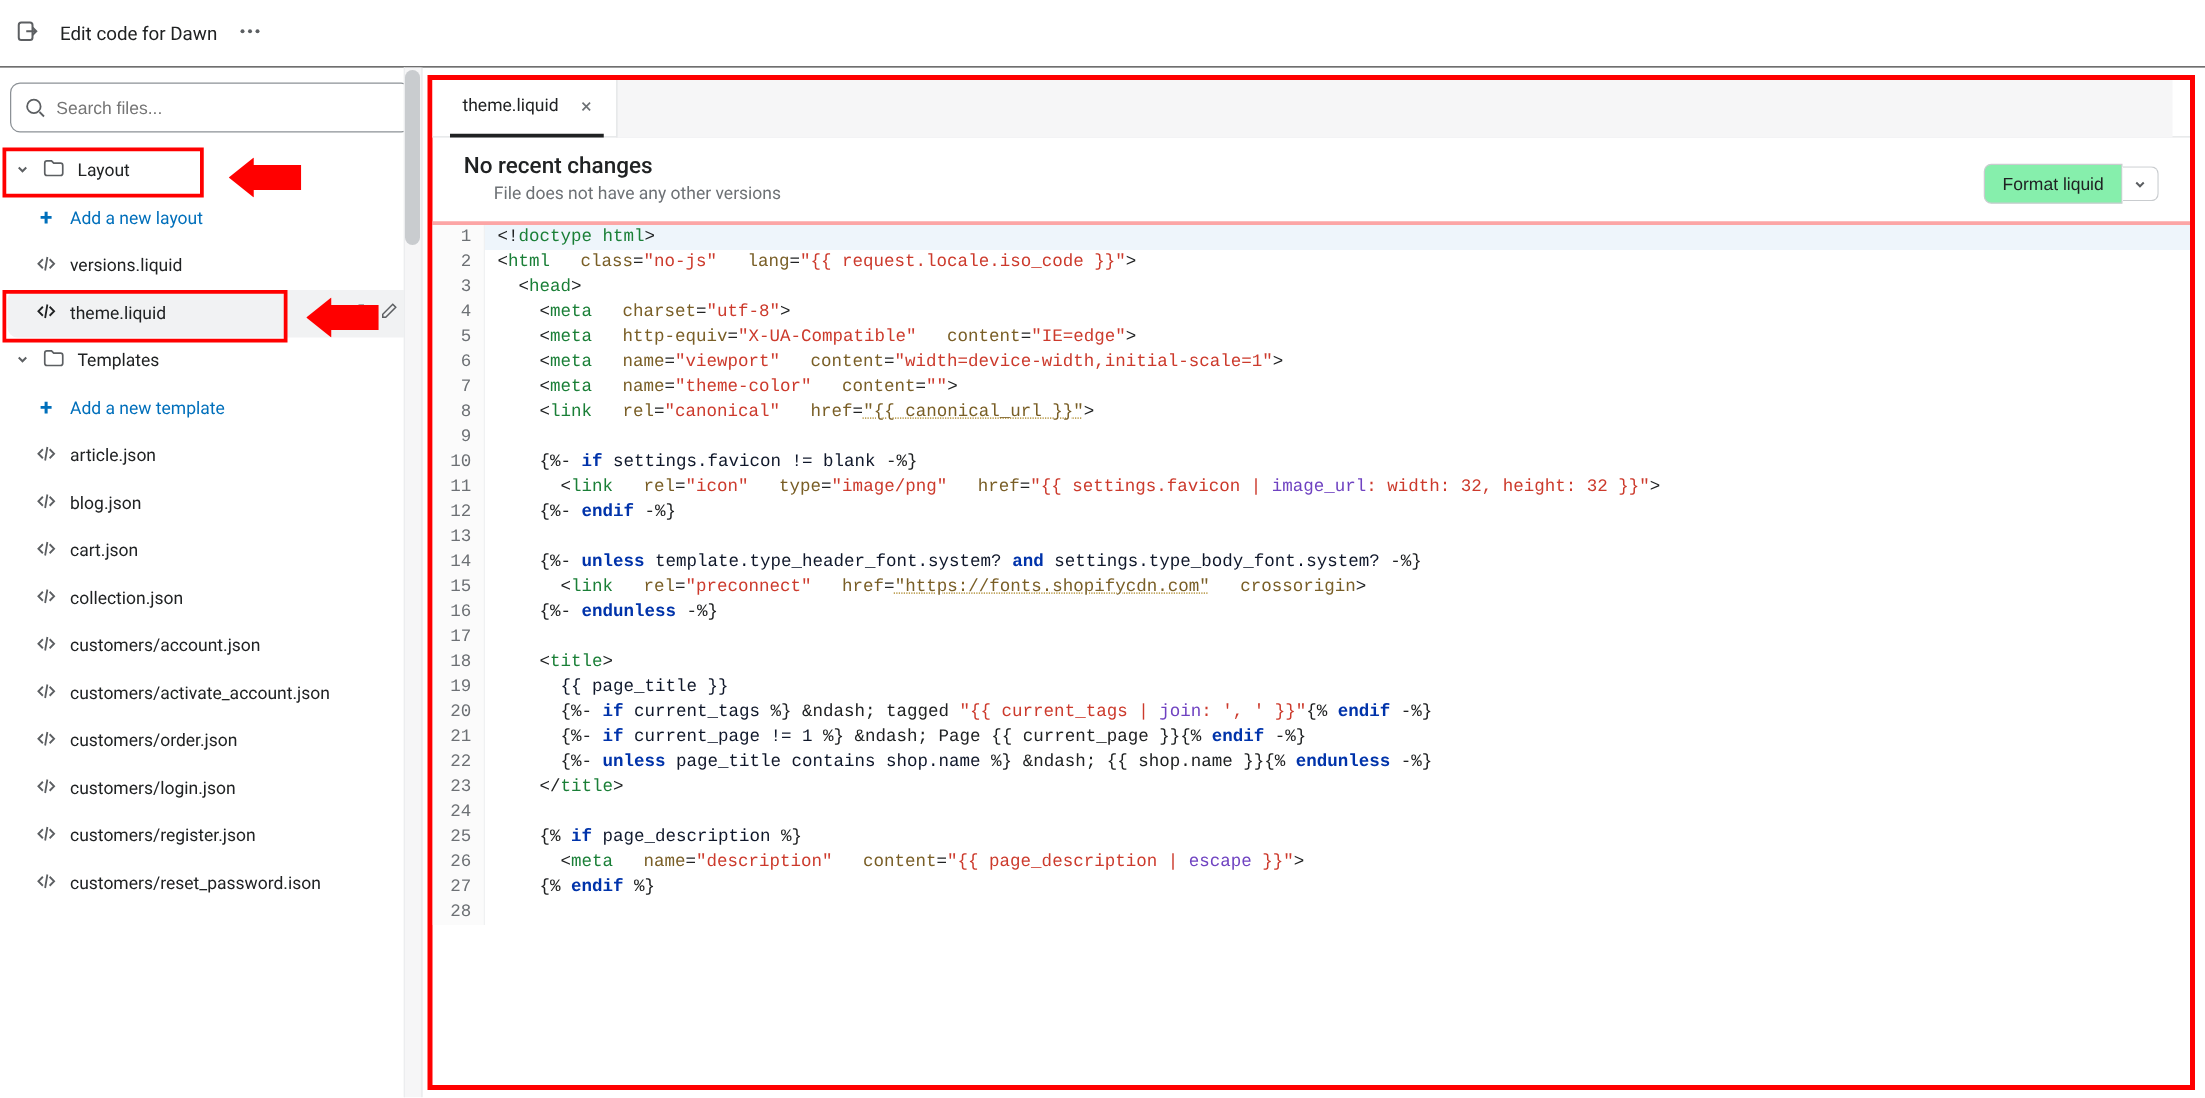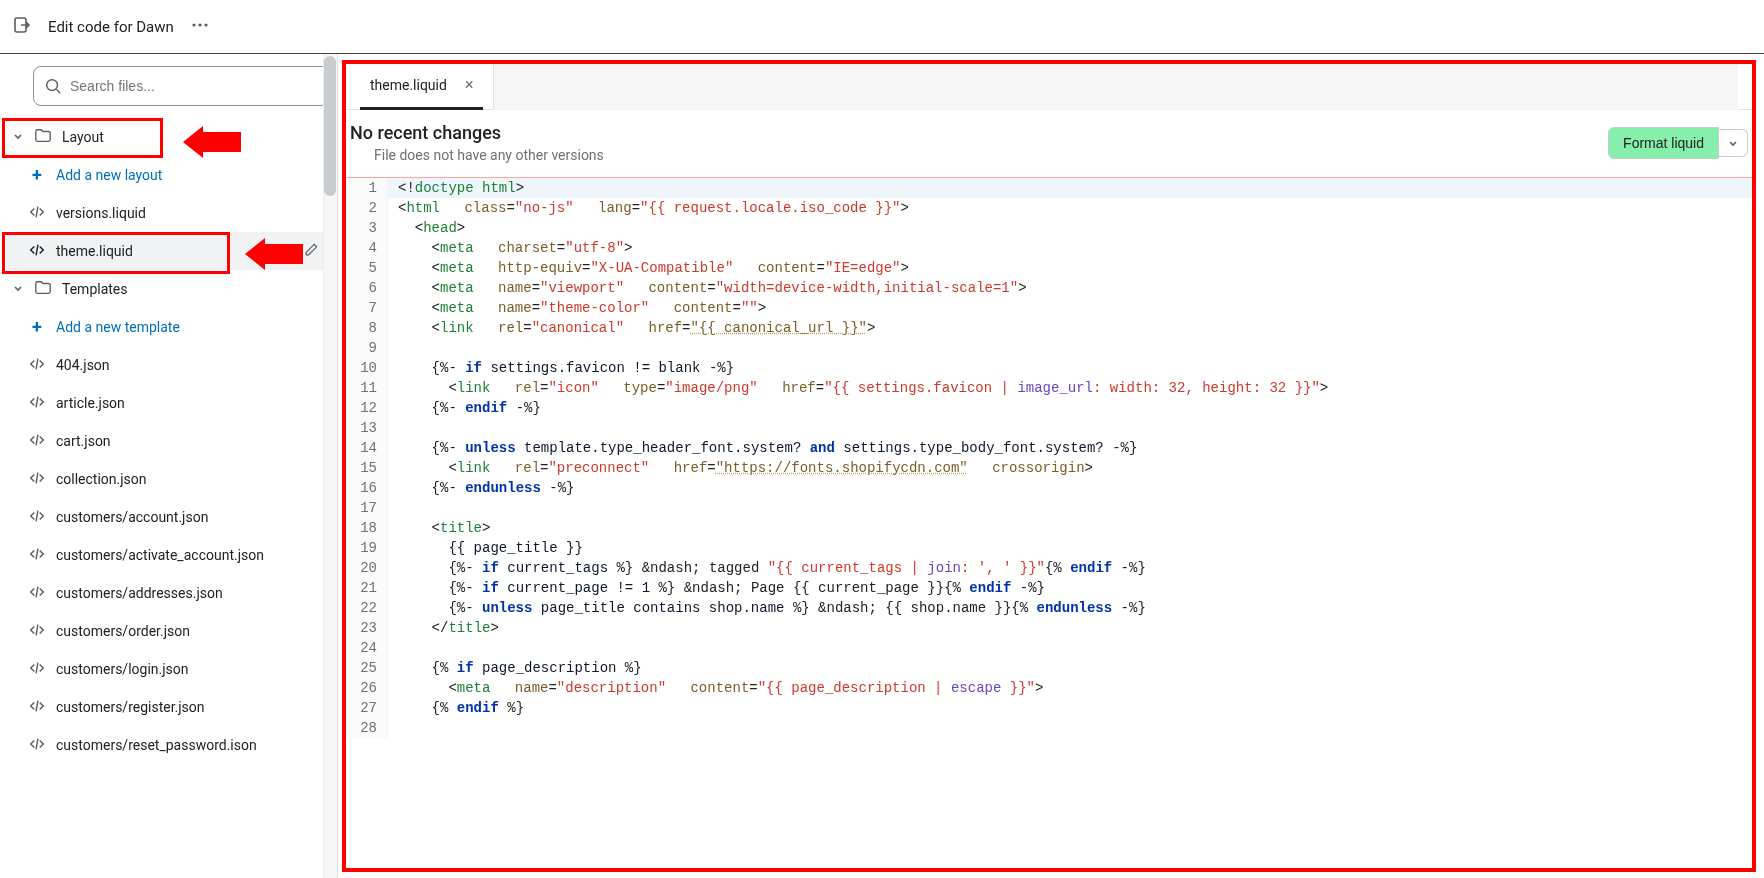--- a/index.html
+++ b/index.html
@@ -4,21 +4,21 @@
 <style>
 * { margin: 0; padding: 0; box-sizing: border-box; }
 body { font-family: -apple-system, BlinkMacSystemFont, "Segoe UI", Roboto, Helvetica, Arial, sans-serif; background: #fff; color: #202223; overflow: hidden; }
 .app { display: flex; flex-direction: column; width: 1764px; height: 878px; }
 .topbar { display: flex; align-items: center; height: 54px; border-bottom: 1px solid #404040; padding: 0 12px; gap: 16px; }
 .topbar .exit-icon svg { width: 20px; height: 20px; color: #5c5f62; }
 .topbar .title { font-size: 15px; color: #202223; }
 .topbar .more-icon svg { width: 20px; height: 20px; color: #5c5f62; }
 .main { display: flex; flex: 1; min-height: 0; position: relative; }
 .sidebar { width: 338px; display: flex; flex-direction: column; border-right: 1px solid #e1e3e5; position: relative; }
-.search-wrap { padding: 12px 8px; margin-left: 25px; }
+.search-wrap { padding: 12px 8px; }
 .search { position: relative; display: flex; align-items: center; border: 1px solid #8c9196; border-radius: 8px; height: 40px; padding: 0 10px; gap: 8px; }
 .search svg { width: 18px; height: 18px; color: #5c5f62; }
 .search input { border: none; outline: none; font-size: 14px; flex: 1; background: transparent; color: #6d7175; }
 .tree { flex: 1; overflow-y: auto; padding-bottom: 12px; }
 .tree-row { display: flex; align-items: center; gap: 10px; padding: 0 12px; height: 38px; font-size: 14px; color: #202223; cursor: pointer; position: relative; }
 .tree-row .caret svg { width: 12px; height: 12px; color: #5c5f62; }
 .tree-row .folder-icon svg { width: 18px; height: 18px; color: #5c5f62; }
 .tree-row .code-icon svg { width: 18px; height: 18px; color: #5c5f62; }
 .tree-row .plus-icon { width: 18px; text-align: center; color: #006fbb; font-weight: 700; font-size: 18px; line-height: 1; }
 .tree-row.link { color: #006fbb; }
@@ -27,21 +27,21 @@
 .tree-row.active .code-icon svg { color: #202223; }
 .tree-row .trailing { margin-left: auto; display: flex; gap: 6px; }
 .tree-row .trailing svg { width: 16px; height: 16px; color: #5c5f62; }
 .scrollbar-track { position: absolute; right: 0; top: 0; width: 14px; height: 100%; background: #f6f6f7; border-left: 1px solid #ecedef; }
 .scrollbar-thumb { position: absolute; right: 1px; top: 2px; width: 12px; height: 140px; background: #c9cccf; border-radius: 6px; }
 .editor-area { flex: 1; display: flex; flex-direction: column; min-width: 0; border: 4px solid #ff0000; margin: 6px 8px 6px 4px; }
 .tabs { display: flex; align-items: center; height: 46px; border-bottom: 1px solid #e1e3e5; padding: 0 14px; background: #fff; }
 .tab { display: flex; align-items: center; gap: 18px; padding: 0 10px; height: 46px; border-bottom: 3px solid #202223; font-size: 14px; color: #202223; cursor: pointer; }
 .tab .close { color: #6d7175; font-size: 16px; line-height: 1; }
 .tabs-rest { flex: 1; background: #f6f6f7; height: 46px; margin-left: 10px; border-left: 1px solid #e1e3e5; }
-.file-header { display: flex; align-items: center; justify-content: space-between; padding: 12px 4px 14px; border-bottom: 1px solid #fca5a5; }
+.file-header { display: flex; align-items: flex-end; justify-content: space-between; padding: 12px 25px 14px; border-bottom: 3px solid #fca5a5; }
 .file-header .fh-left .fh-title { font-size: 18px; color: #202223; font-weight: 500; margin-bottom: 4px; }
 .file-header .fh-left .fh-sub { font-size: 14px; color: #6d7175; margin-left: 24px; }
 .file-header .fh-actions { display: flex; align-items: center; }
 .format-btn { background: #86efac; border: 1px solid #c9cccf; border-radius: 6px 0 0 6px; padding: 7px 14px; font-size: 14px; color: #202223; cursor: pointer; }
 .format-dd { background: #fff; border: 1px solid #c9cccf; border-left: none; border-radius: 0 6px 6px 0; padding: 7px 8px; cursor: pointer; display: flex; align-items: center; }
 .format-dd svg { width: 12px; height: 12px; color: #5c5f62; }
 .code-wrap { flex: 1; overflow: auto; font-family: "SFMono-Regular", Consolas, "Liberation Mono", Menlo, monospace; font-size: 14px; line-height: 20px; }
 .code-line { display: flex; }
 .code-line.hl { background: #eef5fb; }
 .gutter { width: 42px; text-align: right; color: #6d7175; padding-right: 10px; user-select: none; border-right: 1px solid #f0f1f2; background: #fbfbfb; }
@@ -144,57 +144,51 @@
         <div class="tree-row link indent1">
           <span class="plus-icon">+</span>
           <span>Add a new template</span>
         </div>
 
         <div id="template-files">
             <div class="tree-row indent1">
               <span class="code-icon"><svg viewBox="0 0 20 20" fill="none" stroke="currentColor" stroke-width="1.6">
                   <path d="M7 6l-4 4 4 4M13 6l4 4-4 4M11 4l-2 12"></path>
                 </svg></span>
-              <span>404.json</span>
-            </div>
-            <div class="tree-row indent1">
-              <span class="code-icon"><svg viewBox="0 0 20 20" fill="none" stroke="currentColor" stroke-width="1.6">
-                  <path d="M7 6l-4 4 4 4M13 6l4 4-4 4M11 4l-2 12"></path>
-                </svg></span>
               <span>article.json</span>
             </div>
             <div class="tree-row indent1">
               <span class="code-icon"><svg viewBox="0 0 20 20" fill="none" stroke="currentColor" stroke-width="1.6">
                   <path d="M7 6l-4 4 4 4M13 6l4 4-4 4M11 4l-2 12"></path>
                 </svg></span>
+              <span>blog.json</span>
+            </div>
+            <div class="tree-row indent1">
+              <span class="code-icon"><svg viewBox="0 0 20 20" fill="none" stroke="currentColor" stroke-width="1.6">
+                  <path d="M7 6l-4 4 4 4M13 6l4 4-4 4M11 4l-2 12"></path>
+                </svg></span>
               <span>cart.json</span>
             </div>
             <div class="tree-row indent1">
               <span class="code-icon"><svg viewBox="0 0 20 20" fill="none" stroke="currentColor" stroke-width="1.6">
                   <path d="M7 6l-4 4 4 4M13 6l4 4-4 4M11 4l-2 12"></path>
                 </svg></span>
               <span>collection.json</span>
             </div>
             <div class="tree-row indent1">
               <span class="code-icon"><svg viewBox="0 0 20 20" fill="none" stroke="currentColor" stroke-width="1.6">
                   <path d="M7 6l-4 4 4 4M13 6l4 4-4 4M11 4l-2 12"></path>
                 </svg></span>
               <span>customers/account.json</span>
             </div>
             <div class="tree-row indent1">
               <span class="code-icon"><svg viewBox="0 0 20 20" fill="none" stroke="currentColor" stroke-width="1.6">
                   <path d="M7 6l-4 4 4 4M13 6l4 4-4 4M11 4l-2 12"></path>
                 </svg></span>
               <span>customers/activate_account.json</span>
-            </div>
-            <div class="tree-row indent1">
-              <span class="code-icon"><svg viewBox="0 0 20 20" fill="none" stroke="currentColor" stroke-width="1.6">
-                  <path d="M7 6l-4 4 4 4M13 6l4 4-4 4M11 4l-2 12"></path>
-                </svg></span>
-              <span>customers/addresses.json</span>
             </div>
             <div class="tree-row indent1">
               <span class="code-icon"><svg viewBox="0 0 20 20" fill="none" stroke="currentColor" stroke-width="1.6">
                   <path d="M7 6l-4 4 4 4M13 6l4 4-4 4M11 4l-2 12"></path>
                 </svg></span>
               <span>customers/order.json</span>
             </div>
             <div class="tree-row indent1">
               <span class="code-icon"><svg viewBox="0 0 20 20" fill="none" stroke="currentColor" stroke-width="1.6">
                   <path d="M7 6l-4 4 4 4M13 6l4 4-4 4M11 4l-2 12"></path>

